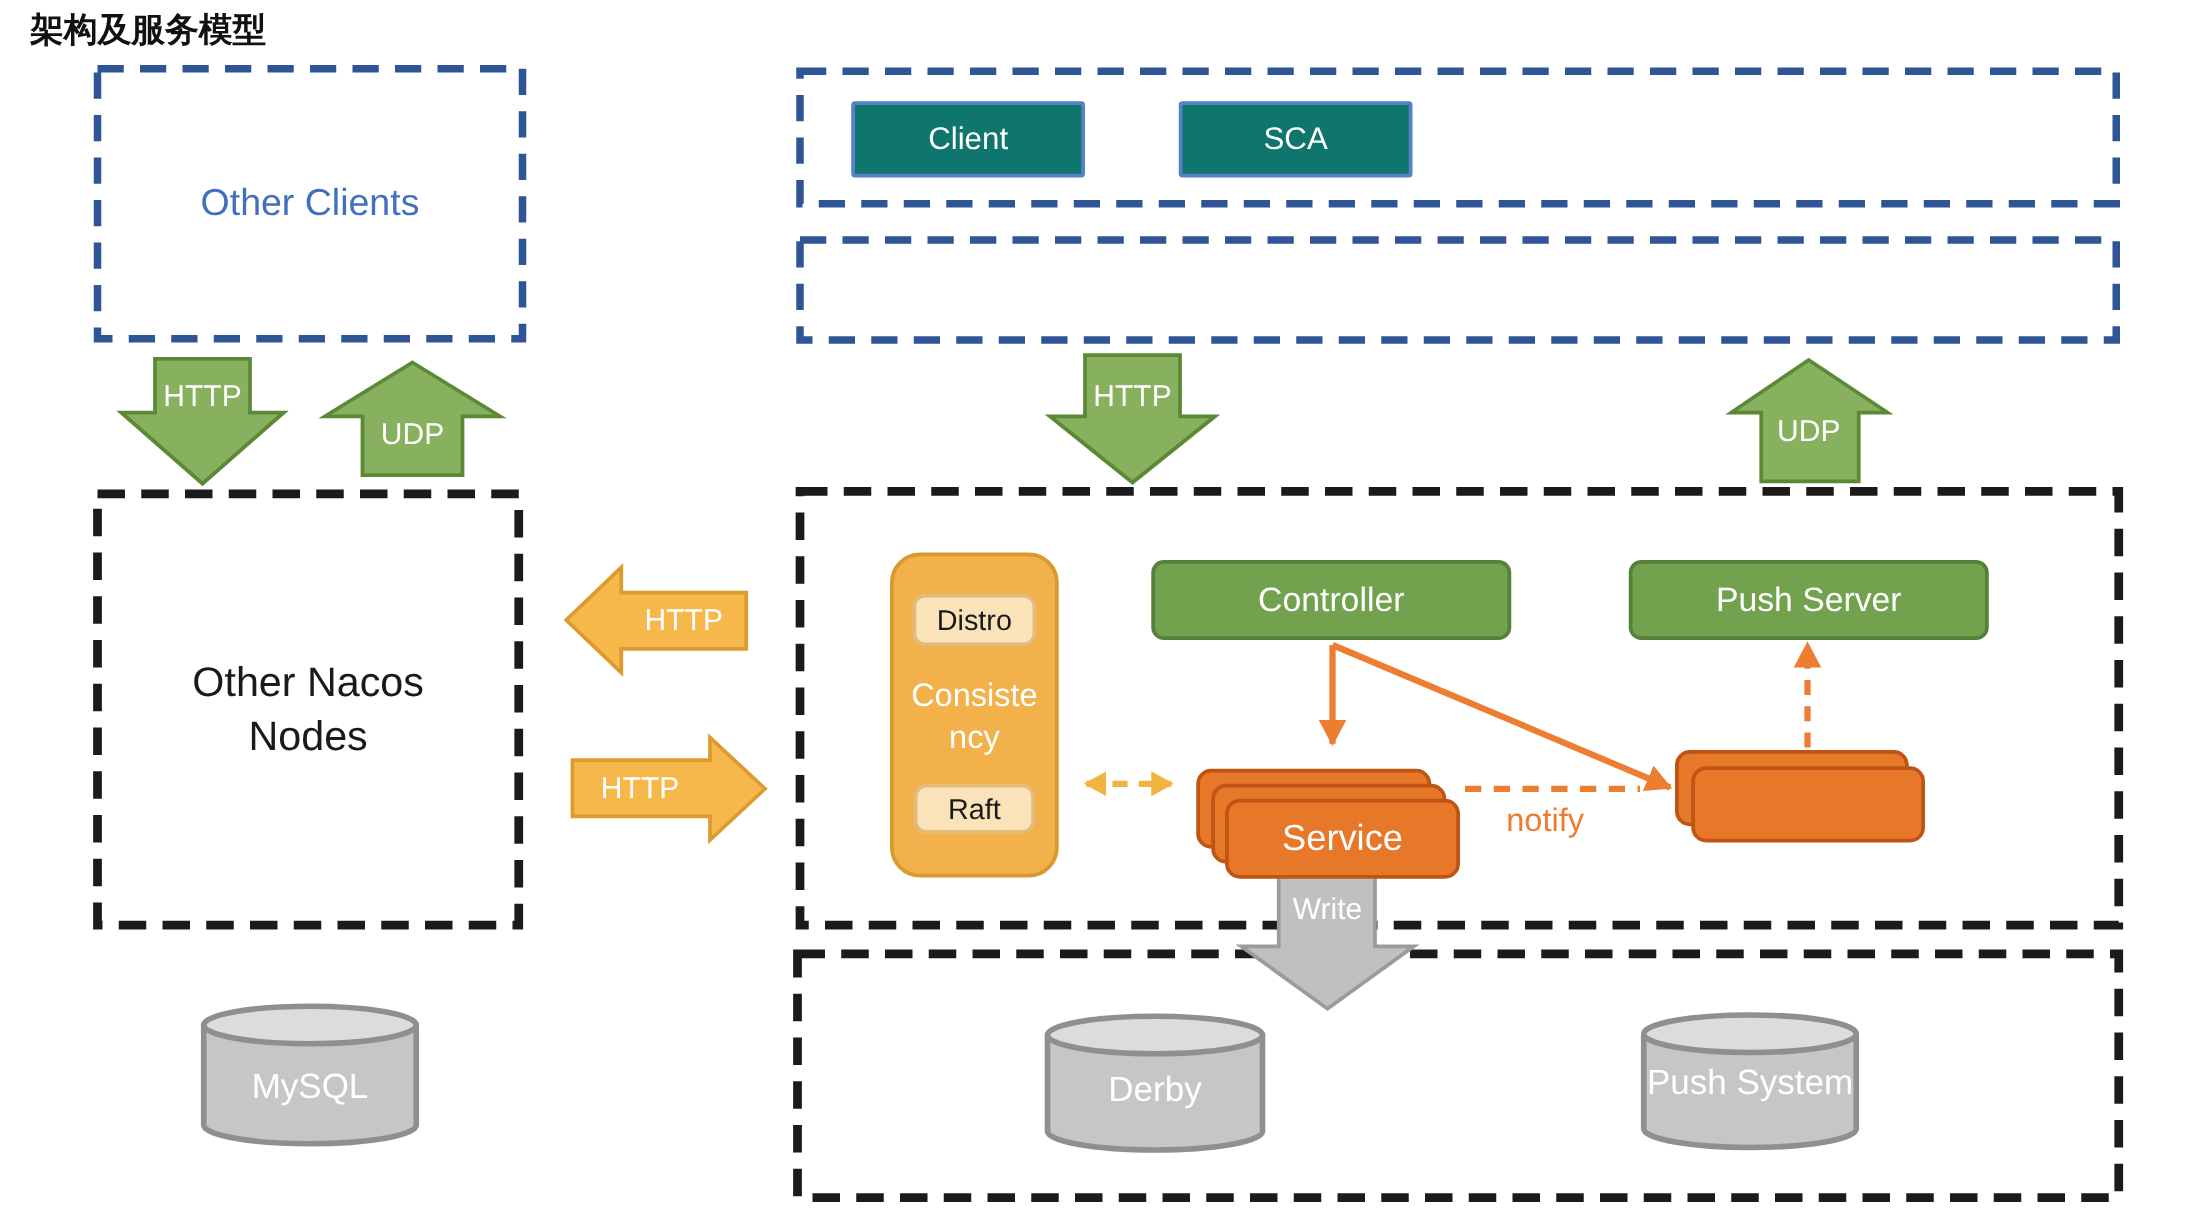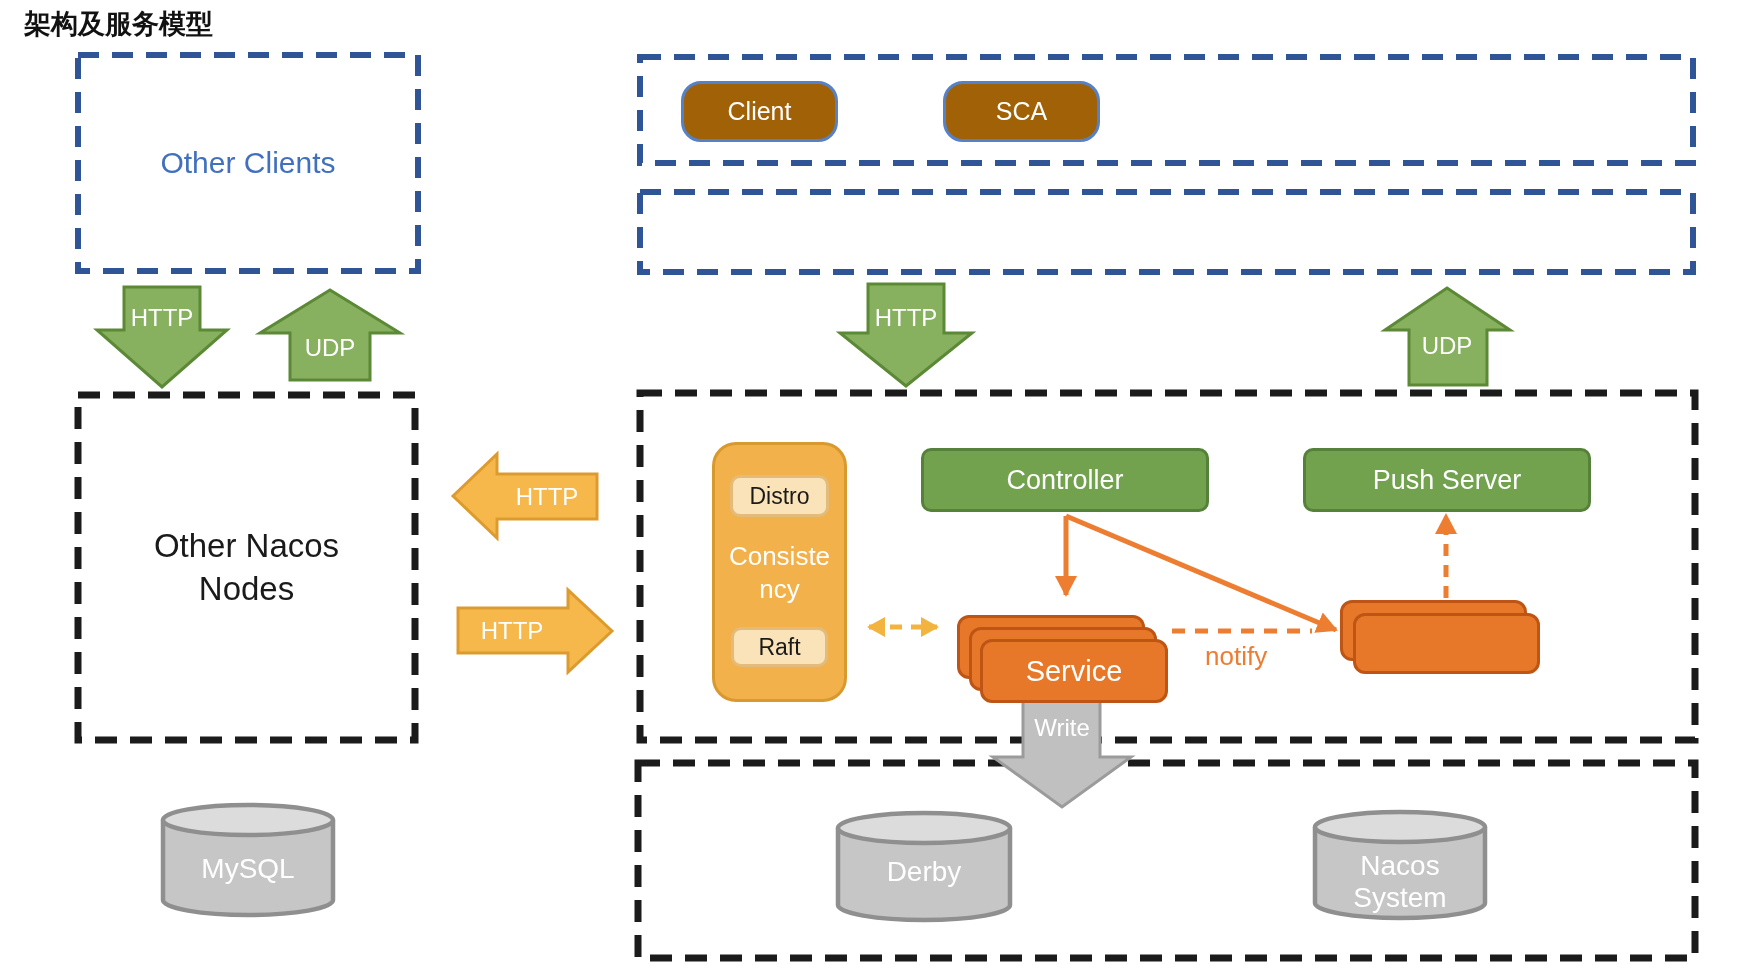--- a/index.html
+++ b/index.html
@@ -3,21 +3,21 @@
 <meta charset="utf-8">
 <style>
   html,body{margin:0;padding:0;background:#fff;}
   #stage{position:relative;width:1752px;height:976px;background:#fff;overflow:hidden;
          font-family:"Liberation Sans","DejaVu Sans",sans-serif;}
   #layer{position:absolute;left:0;top:0;}
   .abs{position:absolute;}
   .flexc{display:flex;align-items:center;justify-content:center;text-align:center;}
   #title{left:24px;top:6px;font-size:27px;font-weight:bold;color:#111;}
   #other-clients-label{left:78px;top:55px;width:340px;height:216px;font-size:30px;color:#4170BE;font-weight:500;}
-  .blue-btn{top:81px;width:157px;height:61px;background:#a16207;border:3px solid #5581C9;border-radius:20px;
+  .blue-btn{top:81px;width:187px;height:61px;background:#0f766e;border:3px solid #5581C9;border-radius:3px;
             color:#fff;font-size:25px;font-weight:500;box-sizing:border-box;}
   #btn-0{left:681px;} #btn-1{left:943px;} #btn-2{left:1205px;} #btn-3{left:1467px;}
   #openapi-label{left:640px;top:192px;width:1053px;height:80px;font-size:29px;font-weight:bold;color:#4170BE;}
   #other-nacos-label{left:78px;top:395px;width:337px;height:345px;font-size:33px;color:#1a1a1a;line-height:1.3;}
   #other-nacos-label div{width:230px;}
   .green-box{top:448px;width:288px;height:64px;background:#73A24E;border:3px solid #55813A;border-radius:10px;
              color:#fff;font-size:27px;box-sizing:border-box;}
   #controller{left:921px;} #push-server{left:1303px;}
   #consistency{left:712px;top:442px;width:135px;height:260px;background:#F2B14A;border:3px solid #D8992E;
                border-radius:24px;box-sizing:border-box;}
@@ -134,14 +134,14 @@
   <div id="lbl-udp-left" class="abs flexc arrow-label">UDP</div>
   <div id="lbl-http-right" class="abs flexc arrow-label">HTTP</div>
   <div id="lbl-udp-right" class="abs flexc arrow-label">UDP</div>
   <div id="lbl-http-oleft" class="abs flexc arrow-label">HTTP</div>
   <div id="lbl-http-oright" class="abs flexc arrow-label">HTTP</div>
   <div id="lbl-write" class="abs flexc arrow-label">Write</div>
   <div id="lbl-notify" class="abs flexc">notify</div>
 
   <div id="lbl-mysql" class="abs flexc cyl-label">MySQL</div>
   <div id="lbl-derby" class="abs flexc cyl-label">Derby</div>
-  <div id="lbl-fs" class="abs flexc cyl-label">Nacos System</div>
+  <div id="lbl-fs" class="abs flexc cyl-label">Push System</div>
 </div>
 
 </body></html>

